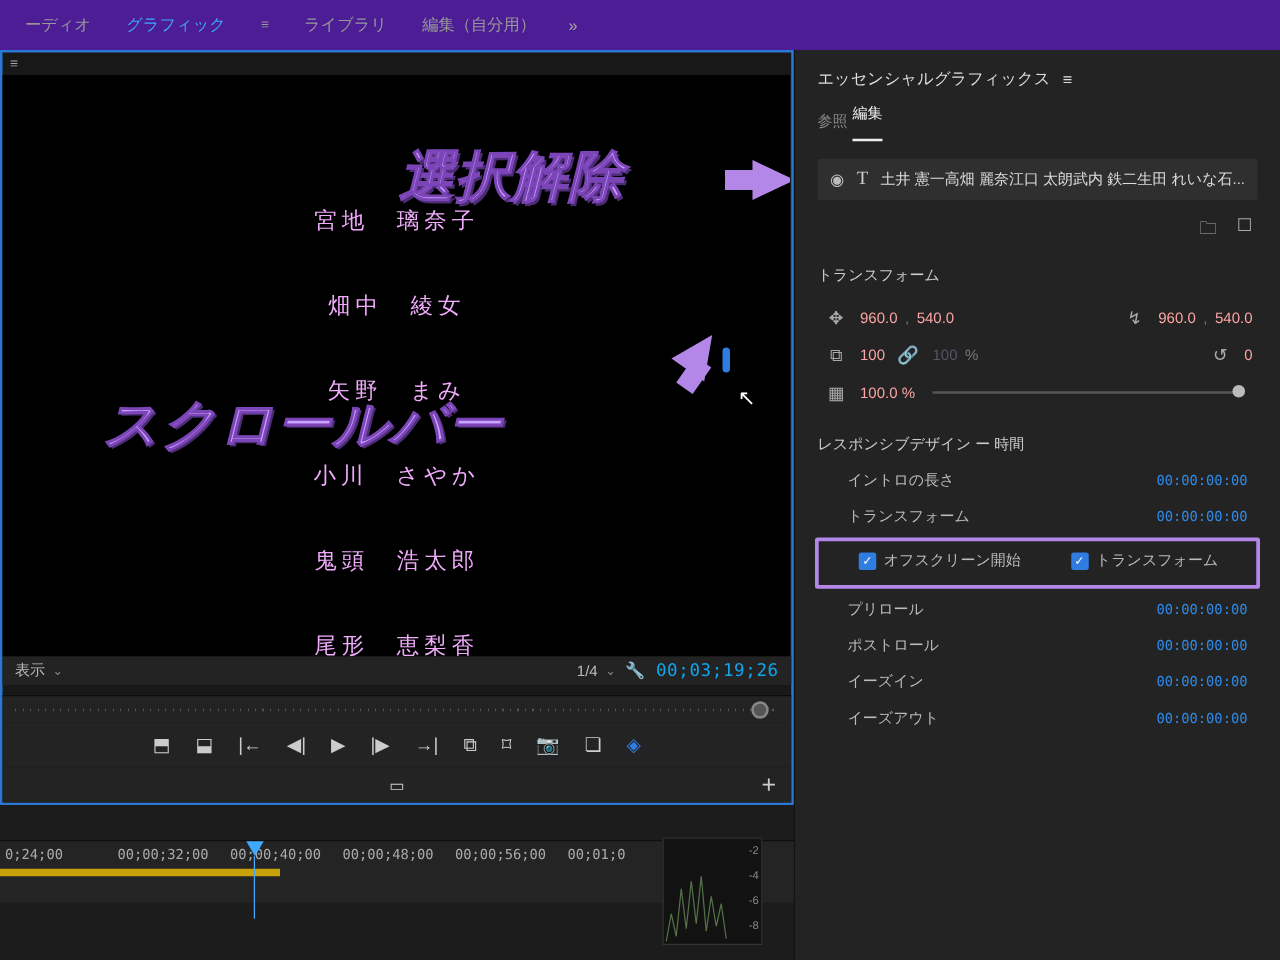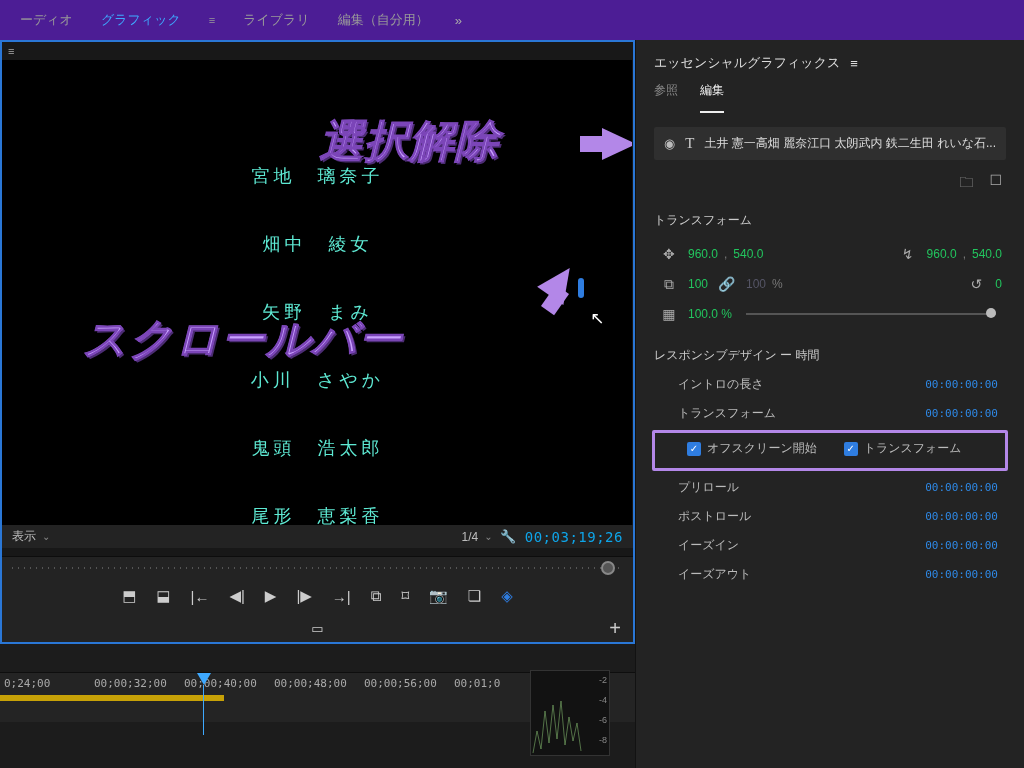--- a/index.html
+++ b/index.html
@@ -56,21 +56,21 @@
     background: #000;
     position: relative;
     overflow: hidden;
   }
   .credits {
     position: absolute;
     top: 60px;
     width: 100%;
     text-align: center;
     font-family: serif;
-    color: #5eead4;
+    color: #f0abfc;
   }
   .credits .line { margin: 44px 0; font-size: 18px; letter-spacing: 4px; }
   .vscrollbar {
     position: absolute;
     right: 48px;
     top: 218px;
     width: 6px;
     height: 20px;
     background: #2f7de0;
     border-radius: 3px;
@@ -233,24 +233,25 @@
   .audiowave svg { width: 54px; height: 86px; }
 
   
   .right-col .panel-title {
     padding: 14px 18px 6px 18px;
     font-size: 13px;
     color: #ddd;
     display: flex; align-items: center; gap: 10px;
   }
   .right-tabs {
-    display: flex; gap: 22px;
+    display: flex; gap: 4px;
     padding: 4px 18px 8px 18px;
     font-size: 12px;
     color: #888;
+    align-items: center;
   }
   .right-tabs .t.active { color: #eee; border-bottom: 2px solid #eee; padding-bottom: 12px; }
   .layer-row {
     margin: 6px 18px;
     background: #2f2f2f;
     padding: 8px 10px;
     display: flex;
     align-items: center;
     gap: 10px;
     font-size: 12px;
@@ -260,21 +261,21 @@
   .layer-row .T { font-family: serif; font-size: 15px; color: #ccc; }
   .layer-row .txt { color: #ddd; white-space: nowrap; overflow: hidden; text-overflow: ellipsis; flex: 1; }
   .folder-new {
     display: flex; justify-content: flex-end; gap: 16px;
     padding: 6px 22px 10px 0; color: #aaa; font-size: 14px;
   }
   .section-title { padding: 6px 18px; font-size: 12px; color: #ccc; }
   .transform-rows { padding: 4px 18px; }
   .t-row { display: flex; align-items: center; height: 30px; font-size: 12px; color: #bbb; }
   .t-row .ico { width: 30px; text-align: center; color: #aaa; font-size: 14px; }
-  .t-row .val { color: #22c55e; padding: 0 4px; }
+  .t-row .val { color: #fca5a5; padding: 0 4px; }
   .t-row .val.dim { color: #556; }
   .t-row .sep { color: #777; padding: 0 2px; }
   .t-row .gap { flex: 1; }
   .opacity-slider {
     flex: 1; height: 2px; background: #555; position: relative; margin: 0 10px;
   }
   .opacity-slider .knob {
     position: absolute; right: 0; top: -5px;
     width: 10px; height: 10px; border-radius: 50%; background: #bbb;
   }
@@ -285,21 +286,21 @@
     padding: 6px 26px 6px 42px;
     font-size: 12px;
   }
   .prop-row .lbl { color: #bbb; }
   .prop-row .tcv { font-family: monospace; color: #2f89e6; font-size: 11px; }
   .check-row {
     display: flex; align-items: center; gap: 6px;
     padding: 5px 26px 5px 30px;
     font-size: 12px; color: #bbb;
   }
-  .check-row.indent { padding-left: 48px; gap: 27px; }
+  .check-row.indent { padding-left: 48px; gap: 40px; }
   .chk {
     width: 14px; height: 14px;
     background: #2f7de0;
     display: inline-flex;
     align-items: center; justify-content: center;
     color: #fff; font-size: 10px;
     border-radius: 2px;
   }
   .chk::before { content: "✓"; }
   .roll-box {

